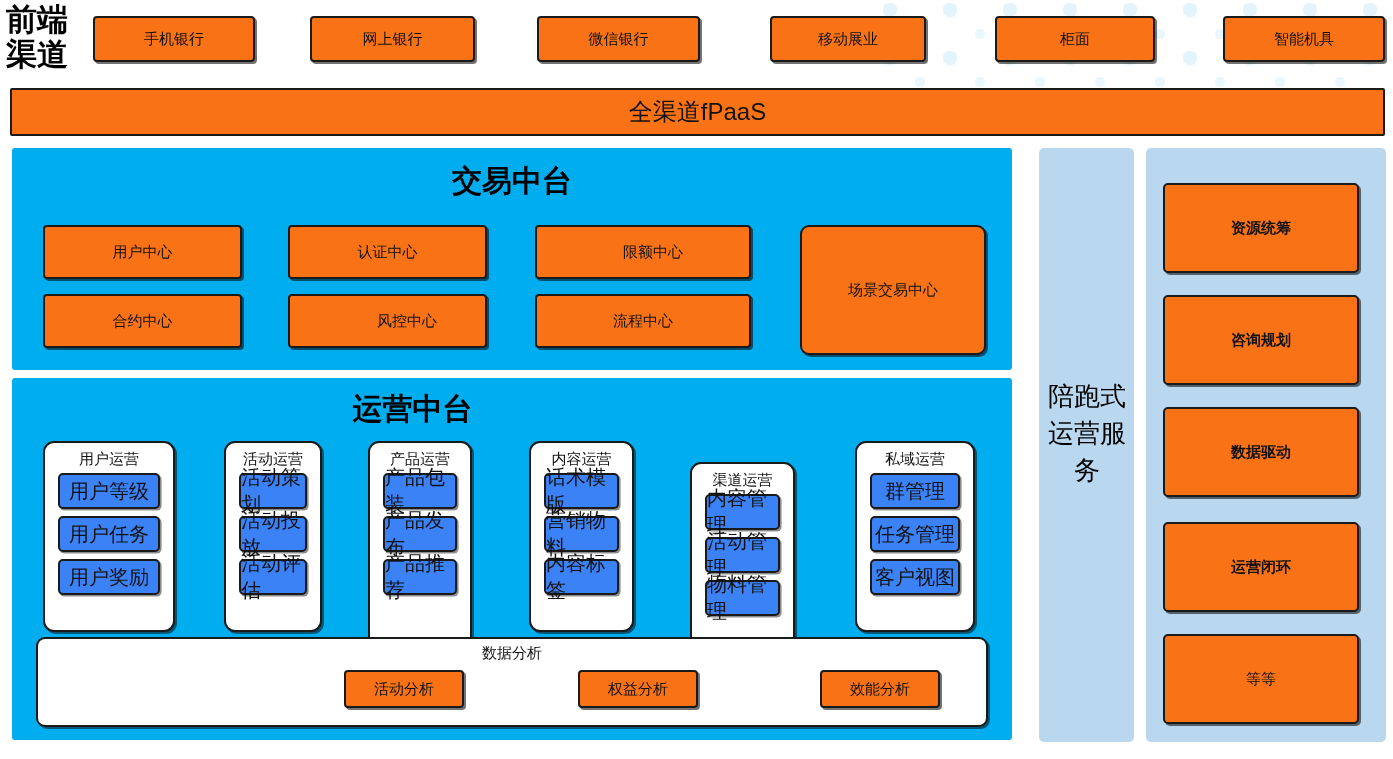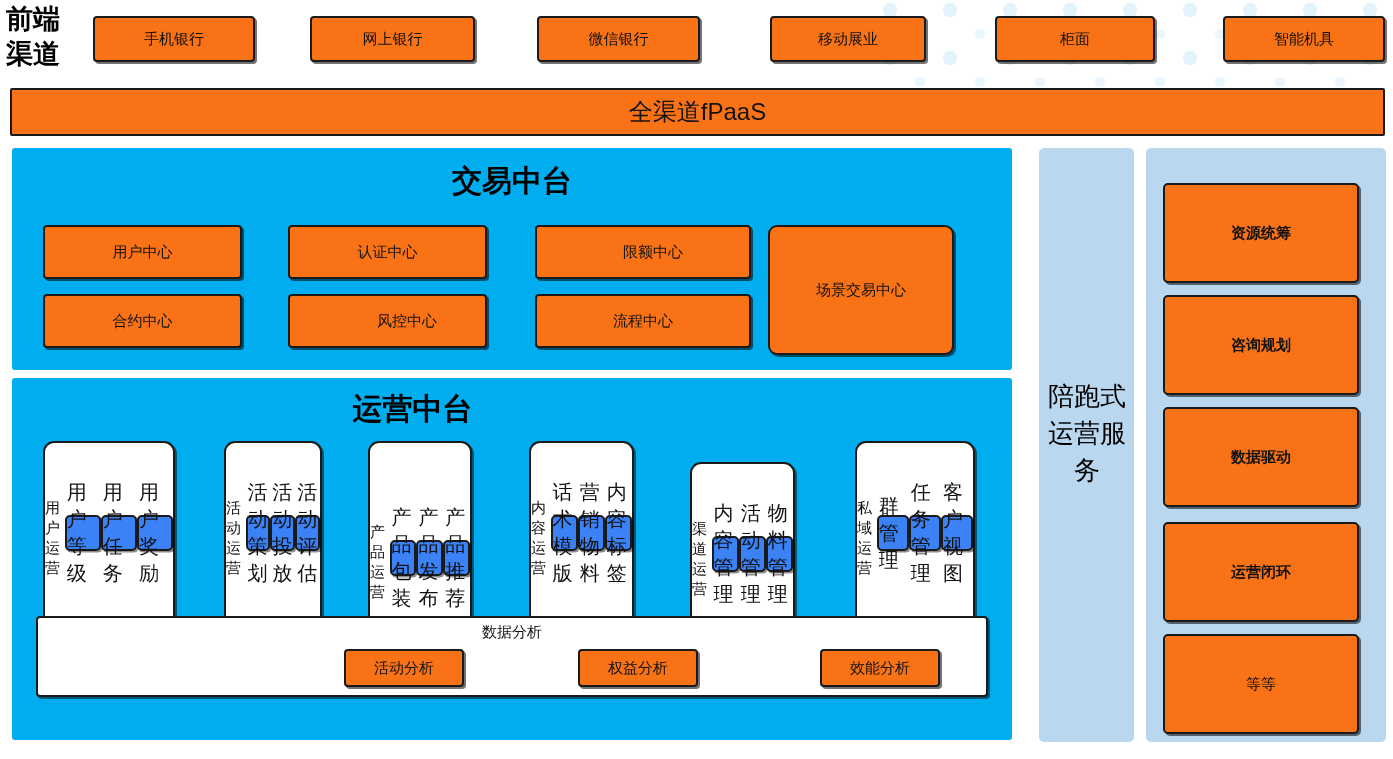--- a/index.html
+++ b/index.html
@@ -34,21 +34,21 @@
     display:flex;align-items:center;justify-content:center;
     text-align:center;
     color:#111;
     box-shadow:2px 2px 0 rgba(0,0,0,0.55);
   }
   .wbox.soft{border-radius:9px;}
 
   
   #front-label{
     left:6px;top:2px;width:82px;height:72px;
-    font-size:27px;font-weight:700;line-height:35px;
+    font-size:31px;font-weight:700;line-height:35px;
     color:#000;text-align:left;
     font-family:"Liberation Serif","DejaVu Serif",serif;
   }
   .chan{height:46px;font-size:15px;top:16px;}
 
   
   #fpaas{
     left:10px;top:88px;width:1375px;height:48px;
     font-size:24px;font-weight:400;
     border-width:2.2px;border-radius:2px;box-shadow:none;
@@ -61,43 +61,43 @@
   #trade-panel{left:12px;top:148px;width:1000px;height:222px;}
   #ops-panel{left:12px;top:378px;width:1000px;height:362px;}
   .panel-title{
     position:absolute;left:0;width:100%;text-align:center;
     font-size:30px;font-weight:700;color:#000;
     font-family:"Liberation Serif","DejaVu Serif",serif;
   }
 
   
   .tbox{height:54px;font-size:15px;}
-  #scene-box{left:768px;top:225px;width:186px;height:130px;font-size:15px;}
+  #scene-box{left:800px;top:225px;width:186px;height:130px;font-size:15px;}
 
   
   .groupcard{
     position:absolute;background:#fff;border:2.2px solid #1a1a1a;border-radius:11px;
     box-sizing:border-box;box-shadow:2px 2px 0 rgba(0,0,0,0.5);
     z-index:3;
-    display:flex;align-items:center;
+    display:flex;flex-direction:column;align-items:center;
   }
   .groupcard .gtitle{
     font-size:15px;color:#111;margin-top:6px;margin-bottom:4px;line-height:20px;
   }
   .groupcard .gitem{
     width:calc(100% - 26px);height:36px;margin-bottom:7px;
     border:2.2px solid #1a1a1a;border-radius:5px;background:#3b82f6;
     box-sizing:border-box;display:flex;align-items:center;justify-content:center;
     font-size:20px;color:#111;box-shadow:1.6px 1.6px 0 rgba(0,0,0,0.45);
   }
 
   
   #data-card{
-    position:absolute;left:36px;top:616px;width:952px;height:81px;
-    background:#fff;border:2.2px solid #1a1a1a;border-radius:4px;box-sizing:border-box;
+    position:absolute;left:36px;top:637px;width:952px;height:90px;
+    background:#fff;border:2.2px solid #1a1a1a;border-radius:9px;box-sizing:border-box;
     box-shadow:2px 2px 0 rgba(0,0,0,0.5);z-index:3;
   }
   #data-title{
     position:absolute;left:0;top:5px;width:100%;text-align:center;font-size:15px;color:#111;
   }
   .dbox{
     position:absolute;top:31px;width:120px;height:38px;font-size:15px;
     border-radius:4px;
   }
 
@@ -107,21 +107,21 @@
   }
   #accomp-panel{left:1039px;top:148px;width:95px;height:594px;}
   #accomp-text{
     position:absolute;left:1047px;top:378px;width:80px;
     font-size:26px;font-weight:400;color:#000;line-height:37px;text-align:center;
     z-index:3;
     font-family:"Liberation Serif","DejaVu Serif",serif;
   }
   #service-panel{left:1146px;top:148px;width:240px;height:594px;}
   .sbox{
-    position:absolute;left:1163px;width:196px;height:100px;font-size:15px;font-weight:700;
+    position:absolute;left:1163px;width:196px;height:90px;font-size:15px;font-weight:700;
     border-radius:5px;z-index:3;
   }
   .sbox.plain{font-weight:400;}
 </style>
 </head>
 <body>
 
 <div class="dotmask"></div>
 <div class="dotmask2"></div>
 

